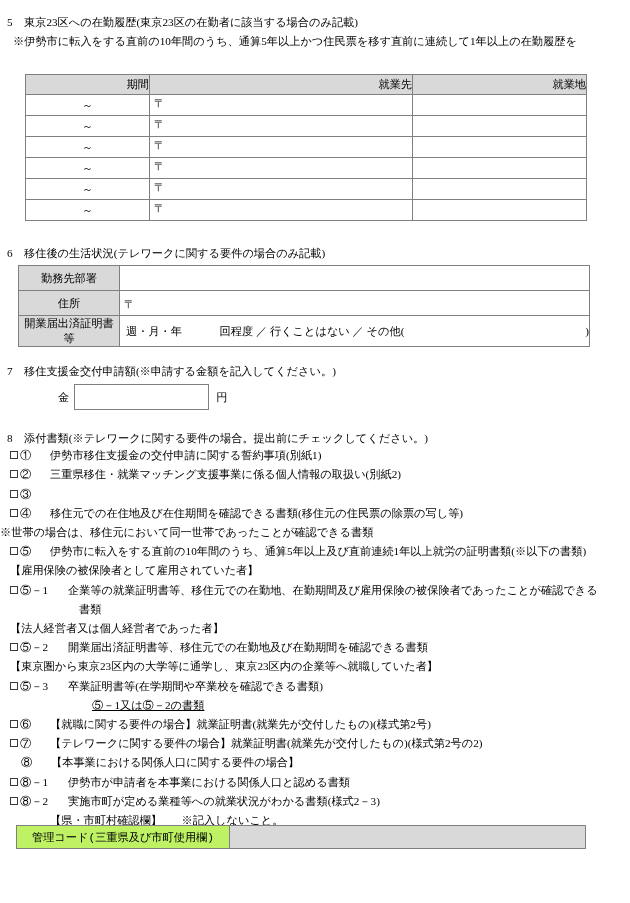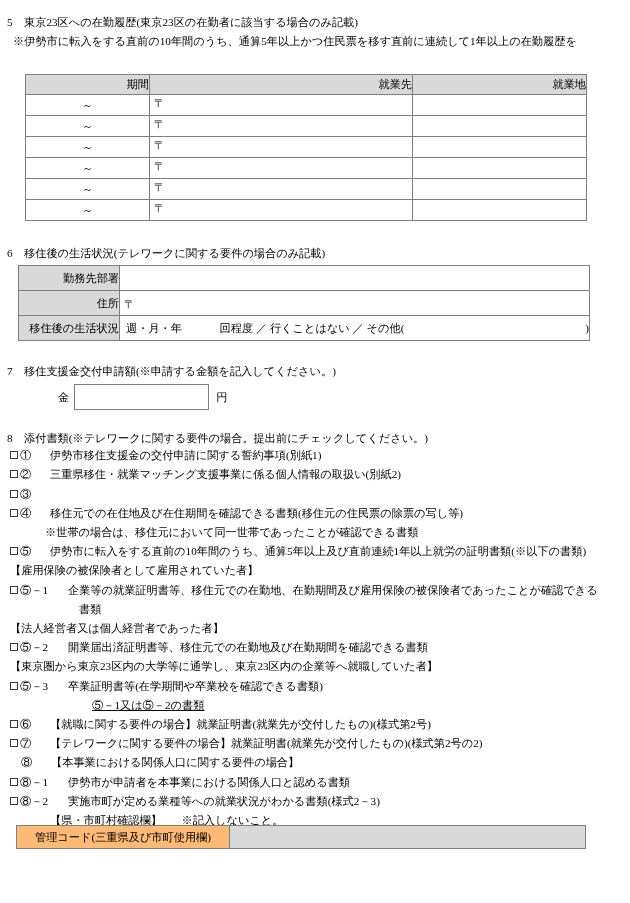--- a/index.html
+++ b/index.html
@@ -99,21 +99,21 @@
     padding-top: 1px;
   }
 
   
   #table-telework {
     position: absolute;
     left: 18px;
     top: 265px;
     width: 565px;
   }
-  #table-telework .lc { width: 100px; background: #d9d9d9; text-align: right; }
+  #table-telework .lc { width: 100px; background: #d9d9d9; text-align: center; }
   #table-telework .vc { width: 465px; }
   #table-telework tr { height: 24px; }
   #table-telework td { height: 24px; }
   .freq-line {
     display: flex;
     align-items: center;
     padding-left: 6px;
     white-space: nowrap;
   }
   .freq-gap1 { display: inline-block; width: 52px; }
@@ -183,43 +183,43 @@
     white-space: nowrap;
   }
   .sub-cont2 {
     line-height: 19.2px;
     padding-left: 92px;
     white-space: nowrap;
     text-decoration: underline;
   }
   .note-sub {
     line-height: 19.2px;
-    padding-left: 45px;
     white-space: nowrap;
   }
   .confirm-head {
     line-height: 19.2px;
     padding-left: 6px;
     white-space: nowrap;
     margin-left: 44px;
   }
   .confirm-gap { display: inline-block; width: 14px; }
 
   
   #table-mgmt-code {
     position: absolute;
     left: 16px;
     top: 825px;
     width: 567px;
   }
   #table-mgmt-code .lc {
     width: 212px;
-    background: #fdba74;
+    background: #bef264;
     text-align: center;
     height: 22px;
+    font-family: Liberation Mono, monospace;
   }
   #table-mgmt-code .vc {
     width: 355px;
     background: #d9d9d9;
     height: 22px;
   }
 </style>
 </head>
 <body>
 
@@ -283,21 +283,21 @@
     <tbody>
       <tr>
         <td class="lc">勤務先部署</td>
         <td class="vc pad-l"></td>
       </tr>
       <tr>
         <td class="lc">住所</td>
         <td class="vc pad-l"><span class="yubin">〒</span></td>
       </tr>
       <tr>
-        <td class="lc">移住後の生活状況</td>
+        <td class="lc">開業届出済証明書等</td>
         <td class="vc">
           <div class="freq-line">
             <span>週・月・年</span>
             <span class="freq-gap1"></span>
             <span>回程度 ／ 行くことはない ／ その他(</span>
             <span class="freq-tail"></span>
             <span>)</span>
           </div>
         </td>
       </tr>

